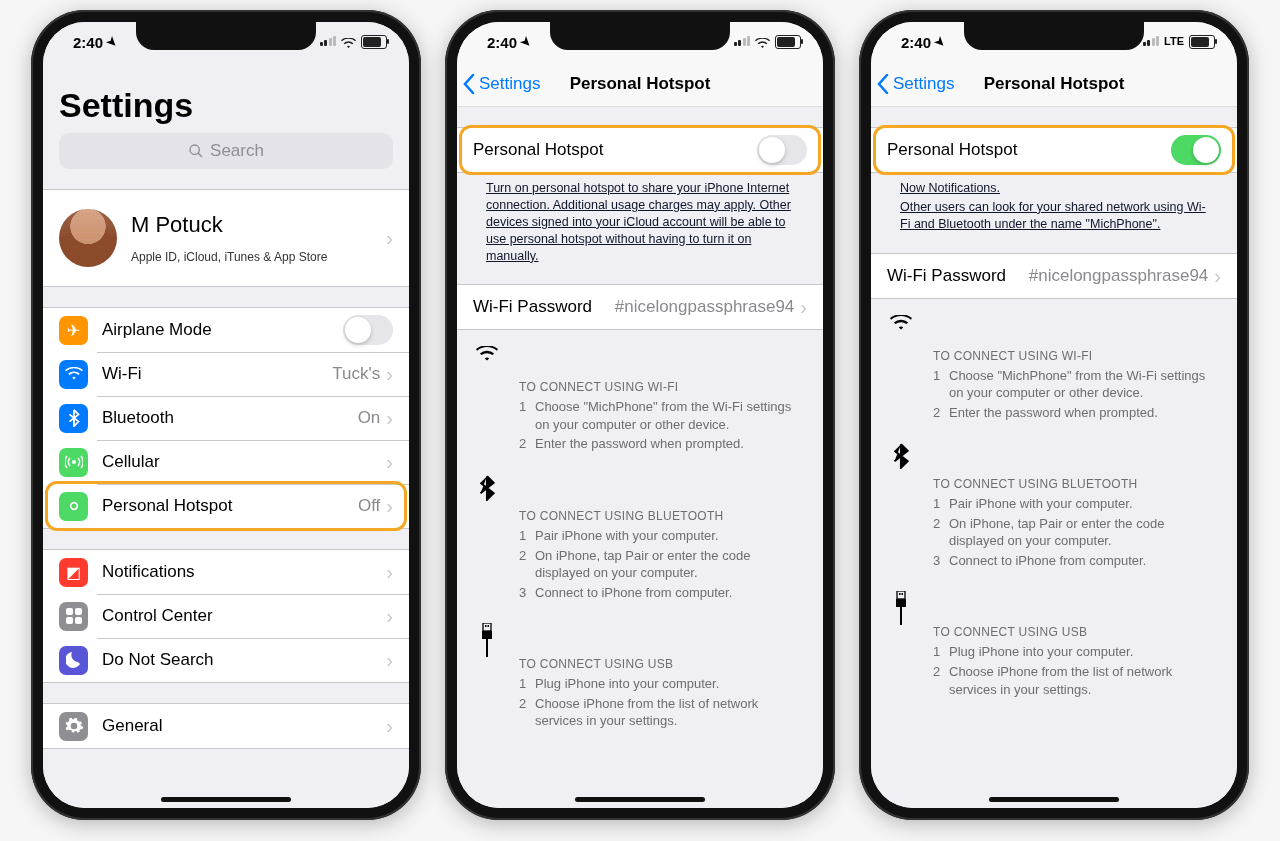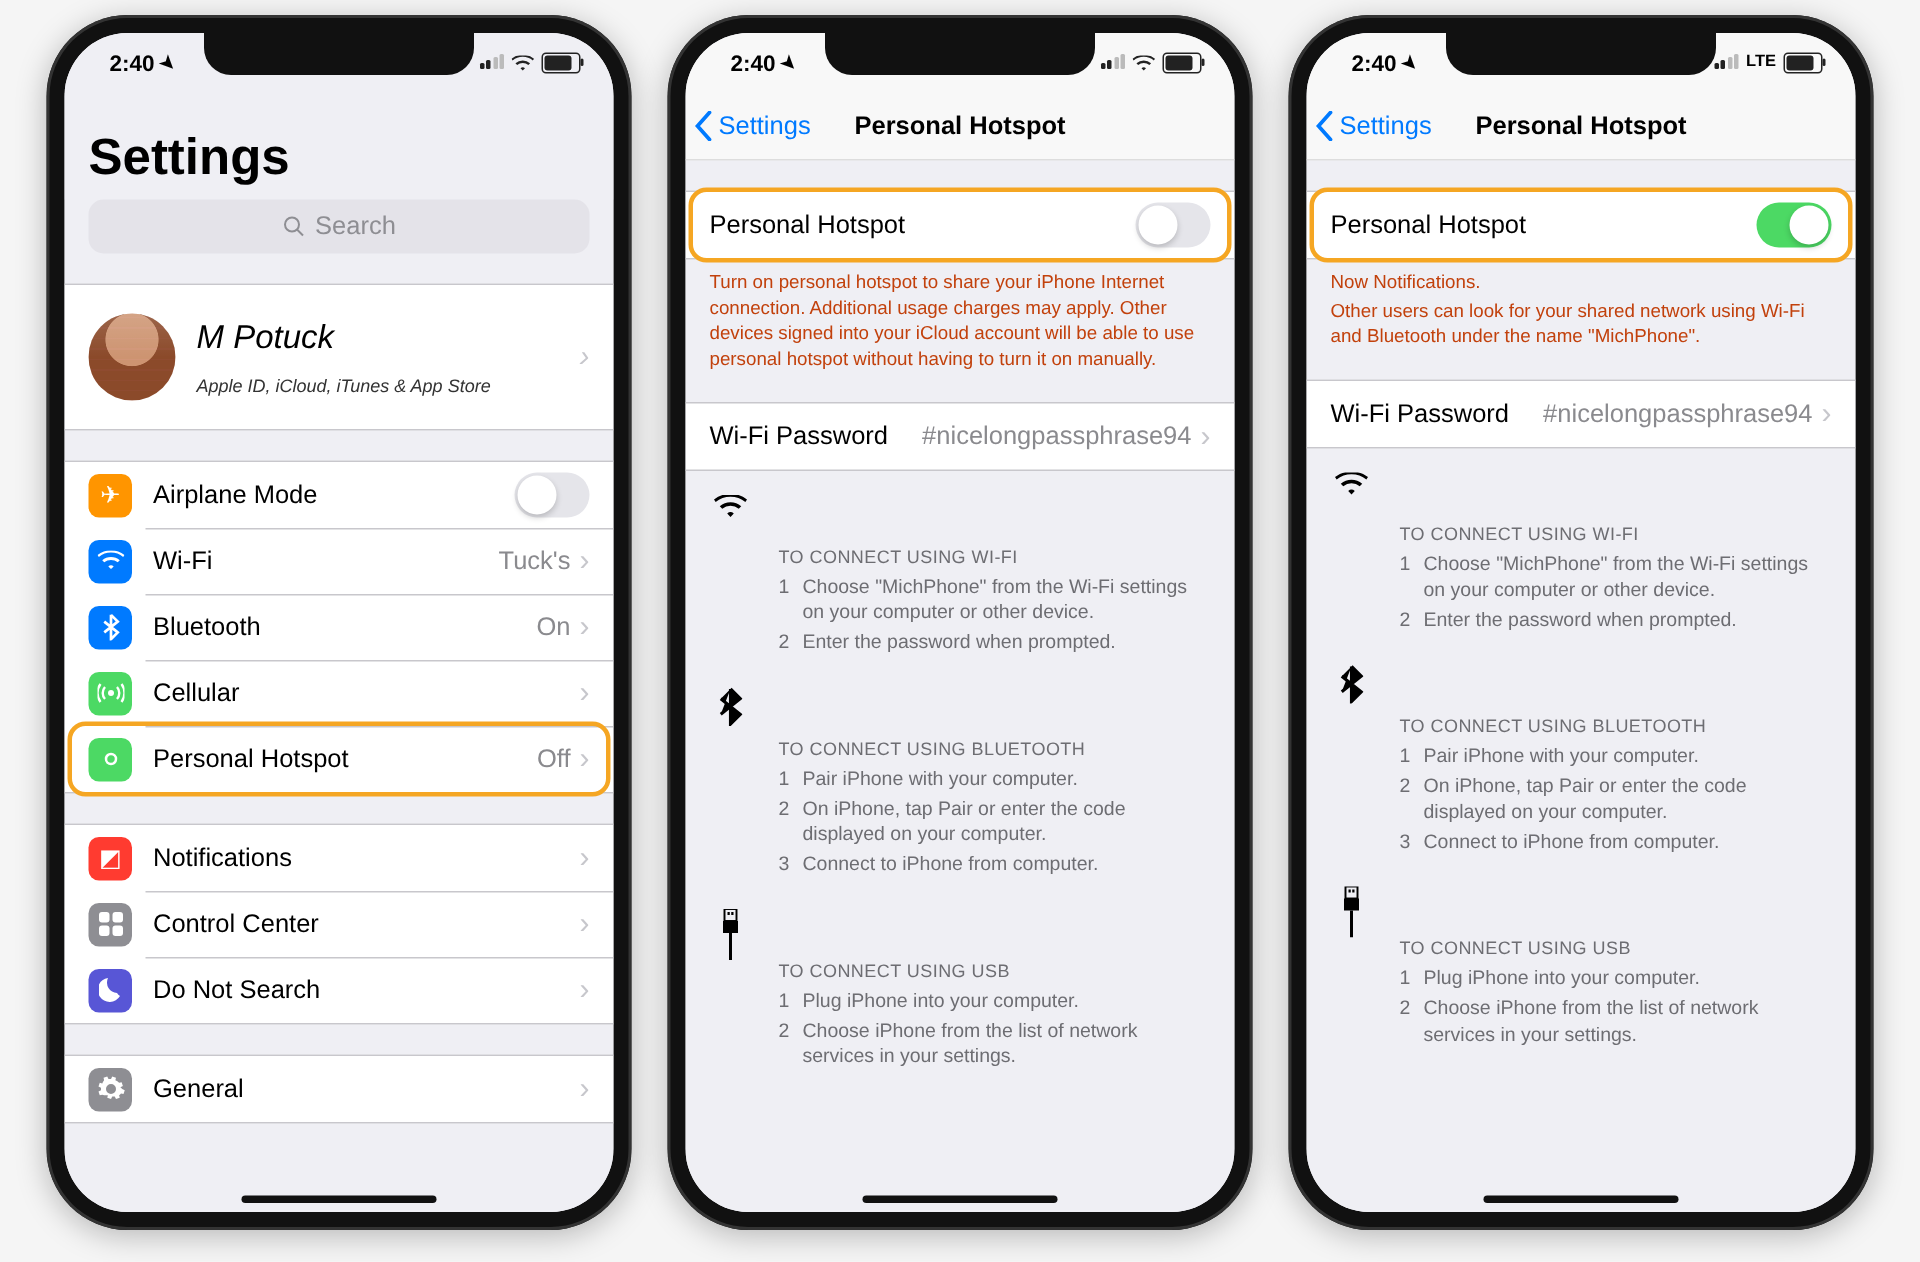--- a/index.html
+++ b/index.html
@@ -142,41 +142,41 @@
     width:50px;height:30px;border-radius:15px;
     background:#e5e5ea;position:relative;transition:.2s;
     flex:0 0 50px;
   }
   .toggle::after{
     content:"";position:absolute;top:2px;left:2px;width:26px;height:26px;
     border-radius:50%;background:#fff;box-shadow:0 2px 4px rgba(0,0,0,.2);transition:.2s;
   }
   .toggle.on{background:var(--ios-green);}
   .toggle.on::after{left:22px;}
-  .profile-row{min-height:76px;padding:10px 16px;font-style:italic;}
+  .profile-row{min-height:76px;padding:10px 16px;}
   .avatar{
     width:58px;height:58px;border-radius:50%;
     background:radial-gradient(circle at 50% 30%,#d9a27e 0 35%,#8b4a2b 36% 100%);
     background-color:#b55e34;
     margin-right:14px;flex:0 0 58px;overflow:hidden;position:relative;
   }
   .avatar::after{content:"";position:absolute;inset:0;background:linear-gradient(180deg,rgba(255,255,255,.15),transparent 50%);}
   .bricks{position:absolute;inset:0;background:
     repeating-linear-gradient(0deg,#8b4a2b 0 6px,#a55 6px 7px),
     repeating-linear-gradient(90deg,transparent 0 14px,#a55 14px 15px);
     opacity:.15;}
   .profile-name{font-size:22px;}
   .profile-sub{font-size:12px;color:#333;margin-top:12px;}
   .highlight{
     position:absolute;inset:-3px 2px -3px 2px;
     border:3px solid #f5a623;border-radius:12px;
     pointer-events:none;
   }
   .footer-text{
-    font-size:12.5px;color:#c2410c;padding:7px 16px 0;line-height:1.35;
+    font-size:12.5px;color:#0f172a;padding:7px 29px 0;line-height:1.35;text-decoration:underline;
   }
   .instr{display:flex;gap:18px;padding:14px 16px 4px;}
   .instr .glyph{width:28px;display:flex;justify-content:center;padding-top:2px;}
   .instr .glyph svg{fill:#000;}
   .instr .body{flex:1;margin-top:36px;}
   .instr-title{font-size:12px;color:#6d6d72;letter-spacing:.3px;margin-bottom:4px;}
   .instr-step{font-size:13px;color:#6d6d72;display:flex;gap:6px;line-height:1.35;margin-bottom:2px;}
   .instr-step .n{flex:0 0 10px;}
   .home-ind{
     position:absolute;bottom:6px;left:50%;transform:translateX(-50%);

